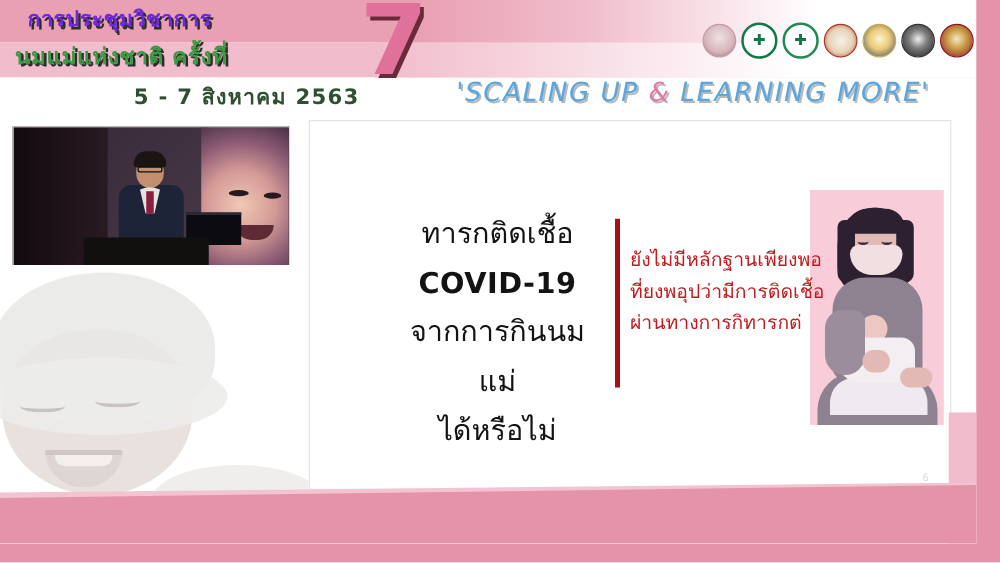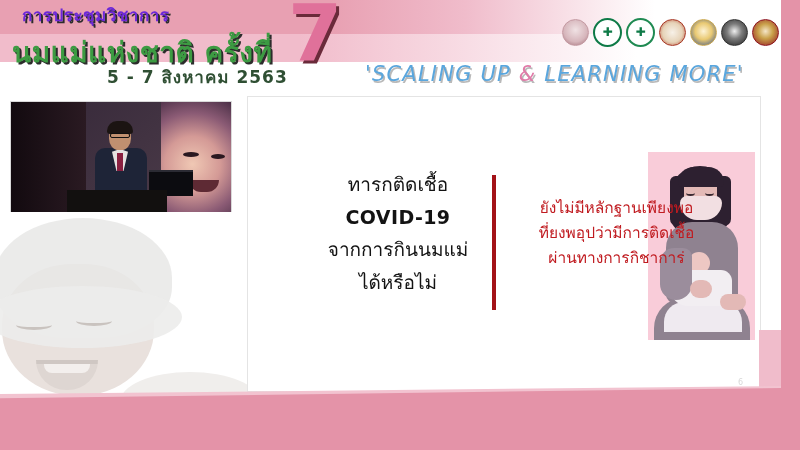--- a/index.html
+++ b/index.html
@@ -74,21 +74,21 @@
     font-weight: bold;
     letter-spacing: 0.5px;
     color: #6d28d9;
     text-shadow: 2px 2px 0 #2c2c2c;
     white-space: nowrap;
   }
   .hdr-title2 {
     position: absolute;
     left: 12px;
     top: 30px;
-    font-size: 28px;
+    font-size: 18px;
     font-weight: bold;
     letter-spacing: 0.5px;
     color: #3c9b42;
     text-shadow: 2px 2px 0 #2c2c2c;
     white-space: nowrap;
     text-align: center;
   }
   .hdr-date {
     position: absolute;
     left: 78px;
@@ -355,21 +355,21 @@
   }
 
   
   .question-block {
     position: absolute;
     left: 318px;
     top: 168px;
     width: 160px;
     text-align: center;
     color: #131313;
-    font-size: 19px;
+    font-size: 23px;
     line-height: 1.72;
   }
   .question-block .qline-en {
     font-weight: bold;
     letter-spacing: 0.4px;
   }
 
   
   .red-divider {
     position: absolute;
@@ -379,21 +379,20 @@
     height: 135px;
     background: #a31218;
   }
 
   
   .answer-block {
     position: absolute;
     left: 504px;
     top: 196px;
     width: 225px;
-    text-align: center;
     color: #c01b20;
     font-size: 15.5px;
     line-height: 1.62;
     z-index: 5;
   }
 
   
   .illus {
     position: absolute;
     left: 648px;
@@ -610,21 +609,21 @@
       <div class="il-baby-head"></div>
       <div class="il-baby-wrap"></div>
       <div class="il-armL"></div>
       <div class="il-hand"></div>
       <div class="il-foot"></div>
     </div>
 
     <div class="answer-block">
       <div>ยังไม่มีหลักฐานเพียงพอ</div>
       <div>ที่ยงพอุปว่ามีการติดเชื้อ</div>
-      <div>ผ่านทางการกิชาการ่</div>
+      <div>ผ่านทางการกิทารกต่</div>
     </div>
 
     <div class="page-num">6</div>
 
     <div class="right-pink-strip"></div>
     <div class="bottom-wedge-light"></div>
     <div class="bottom-wedge"></div>
 
   </div>
 </div>

